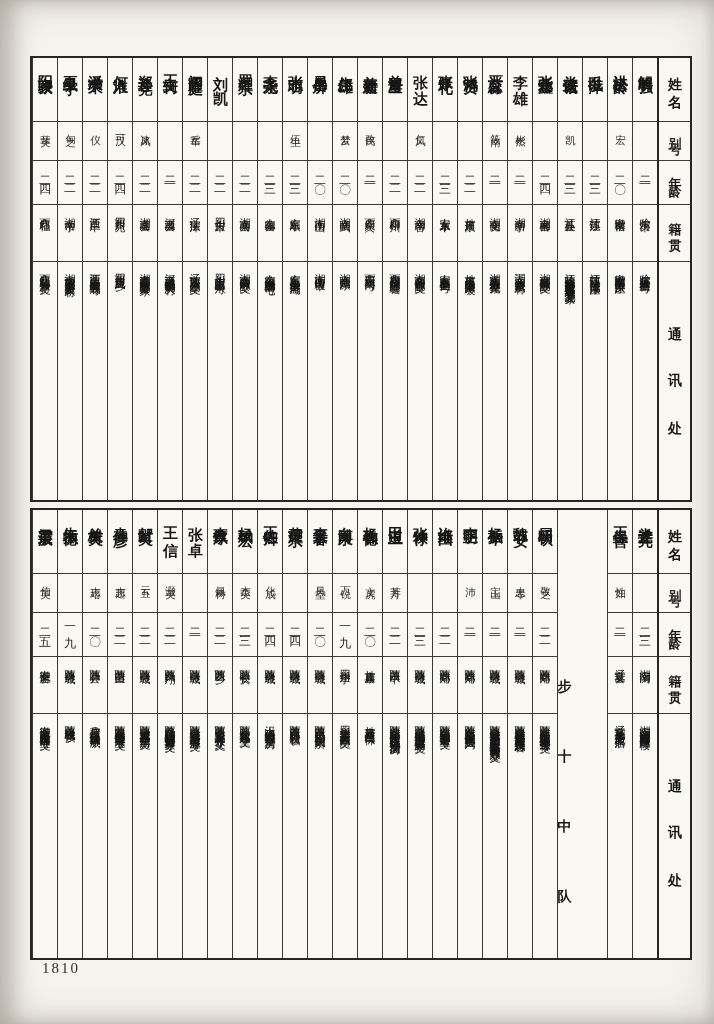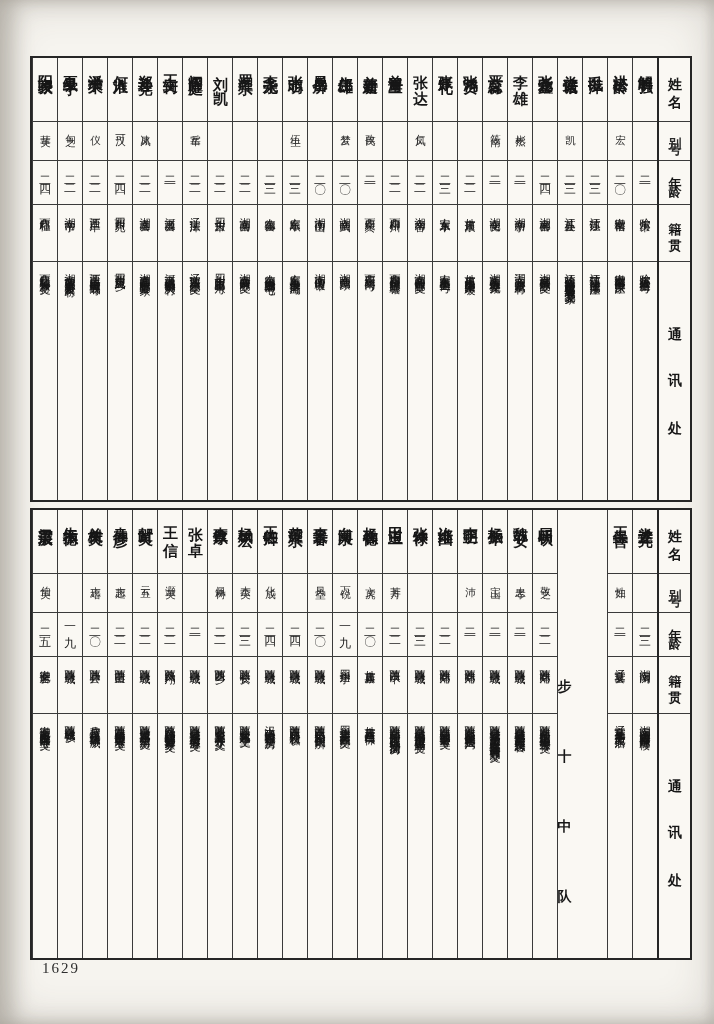--- a/index.html
+++ b/index.html
@@ -913,14 +913,14 @@
           <span class="vtext">二五</span>
         </div>
         <div class="cell c-native">
           <span class="vtext">安徽合肥</span>
         </div>
         <div class="cell c-addr">
           <span class="vtext addr-text">安徽合肥南乡晓兴集隆保宝号交</span>
         </div>
       </div>
     </div>
-  <div class="page-number">1629</div>
+  <div class="page-number">1810</div>
 </div>
 
 </body></html>

